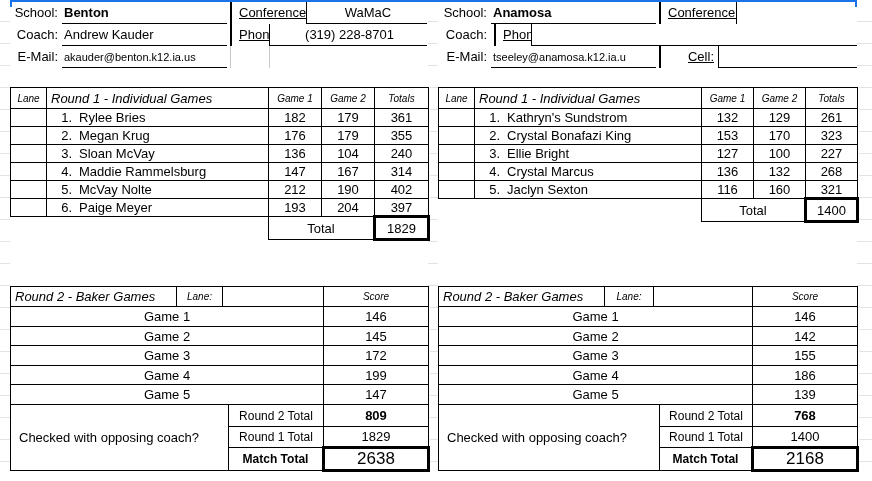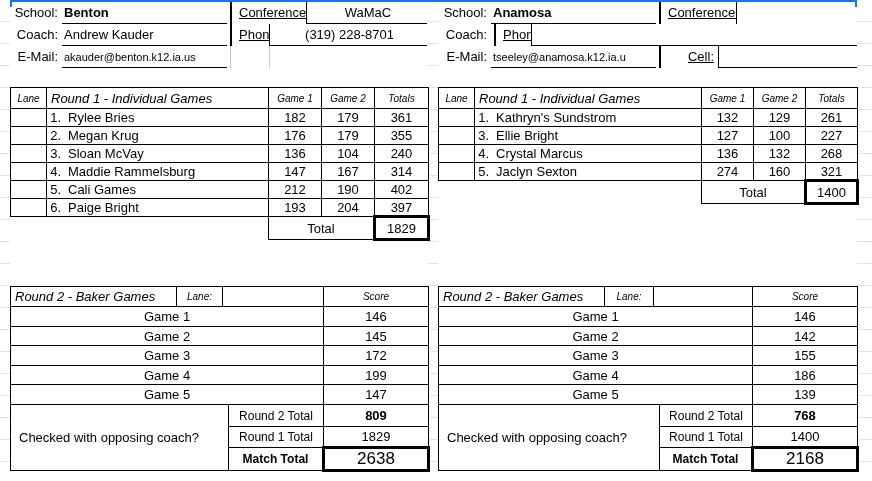--- a/index.html
+++ b/index.html
@@ -23,21 +23,21 @@
   
   table{position:absolute;border-collapse:collapse;table-layout:fixed;background:#fff;}
   td{border:1px solid #000;padding:0 2px;overflow:hidden;white-space:nowrap;box-sizing:border-box;}
   td.c{text-align:center;}
   td.it{font-style:italic;font-size:10px;text-align:center;}
   td.title{font-style:italic;font-size:13px;text-align:left;padding-left:4px;}
   td.nb{border:none;background:transparent;}
   td.thick{border:3px solid #000;text-align:center;}
   td.big{font-size:17px;}
   td.bold{font-weight:bold;}
-  .name-cell{padding-left:0;}
+  .name-cell{padding-left:11px;}
   .num{display:inline-block;width:14px;text-align:right;margin-right:7px;}
   .checked{vertical-align:middle;padding-left:8px;font-size:13px;}
   td.tlabel{font-size:12px;text-align:center;}
 </style>
 </head>
 <body>
 
 <div class="canvas">
 
   <div class="gridstrip" style="left:0;width:10px"></div>
@@ -128,28 +128,28 @@
     </tr>
     <tr style="height:18px">
       <td></td>
       <td class="name-cell"><span class="num">4.</span><span>Maddie Rammelsburg</span></td>
       <td class="c">147</td>
       <td class="c">167</td>
       <td class="c">314</td>
     </tr>
     <tr style="height:18px">
       <td></td>
-      <td class="name-cell"><span class="num">5.</span><span>Cali Games</span></td>
+      <td class="name-cell"><span class="num">5.</span><span>McVay Nolte</span></td>
       <td class="c">212</td>
       <td class="c">190</td>
       <td class="c">402</td>
     </tr>
     <tr style="height:18px">
       <td></td>
-      <td class="name-cell"><span class="num">6.</span><span>Paige Bright</span></td>
+      <td class="name-cell"><span class="num">6.</span><span>Paige Meyer</span></td>
       <td class="c">193</td>
       <td class="c">204</td>
       <td class="c">397</td>
     </tr>
     <tr style="height:23px">
       <td colspan="2" class="nb"></td>
       <td colspan="2" class="c">Total</td>
       <td class="thick">1829</td>
     </tr>
   </tbody>
@@ -173,36 +173,43 @@
     </tr>
     <tr style="height:18px">
       <td></td>
       <td class="name-cell"><span class="num">1.</span><span>Kathryn's Sundstrom</span></td>
       <td class="c">132</td>
       <td class="c">129</td>
       <td class="c">261</td>
     </tr>
     <tr style="height:18px">
       <td></td>
+      <td class="name-cell"><span class="num">2.</span><span>Crystal Bonafazi King</span></td>
+      <td class="c">153</td>
+      <td class="c">170</td>
+      <td class="c">323</td>
+    </tr>
+    <tr style="height:18px">
+      <td></td>
       <td class="name-cell"><span class="num">3.</span><span>Ellie Bright</span></td>
       <td class="c">127</td>
       <td class="c">100</td>
       <td class="c">227</td>
     </tr>
     <tr style="height:18px">
       <td></td>
       <td class="name-cell"><span class="num">4.</span><span>Crystal Marcus</span></td>
       <td class="c">136</td>
       <td class="c">132</td>
       <td class="c">268</td>
     </tr>
     <tr style="height:18px">
       <td></td>
       <td class="name-cell"><span class="num">5.</span><span>Jaclyn Sexton</span></td>
-      <td class="c">274</td>
+      <td class="c">116</td>
       <td class="c">160</td>
       <td class="c">321</td>
     </tr>
     <tr style="height:23px">
       <td colspan="2" class="nb"></td>
       <td colspan="2" class="c">Total</td>
       <td class="thick">1400</td>
     </tr>
   </tbody>
     </table>

